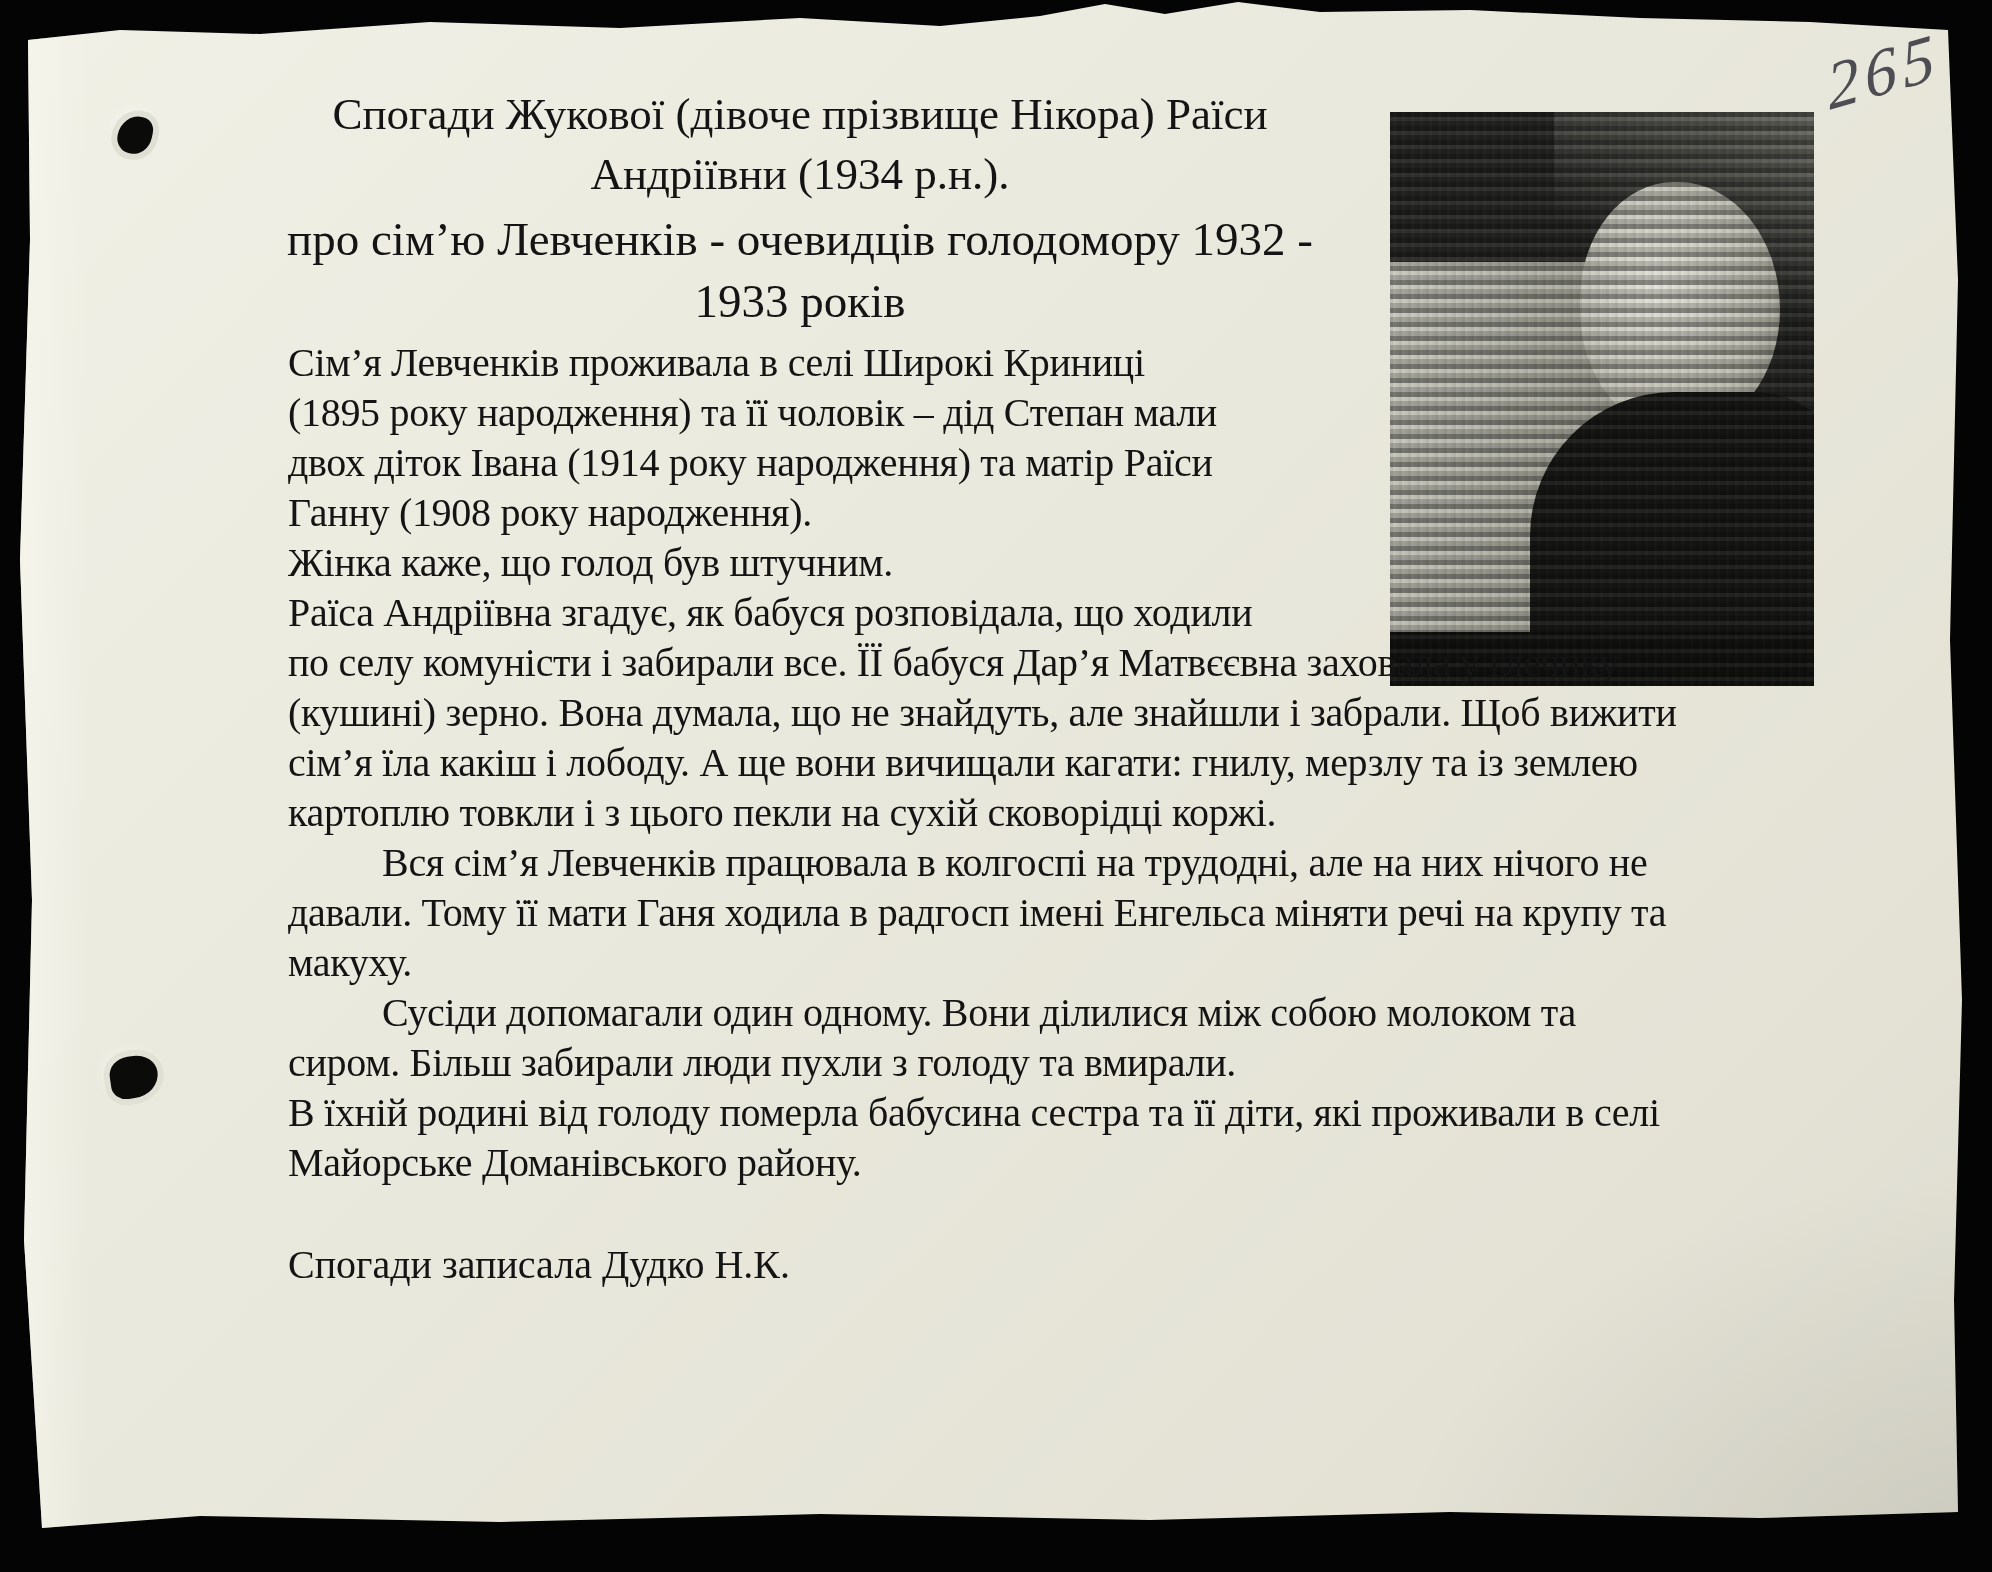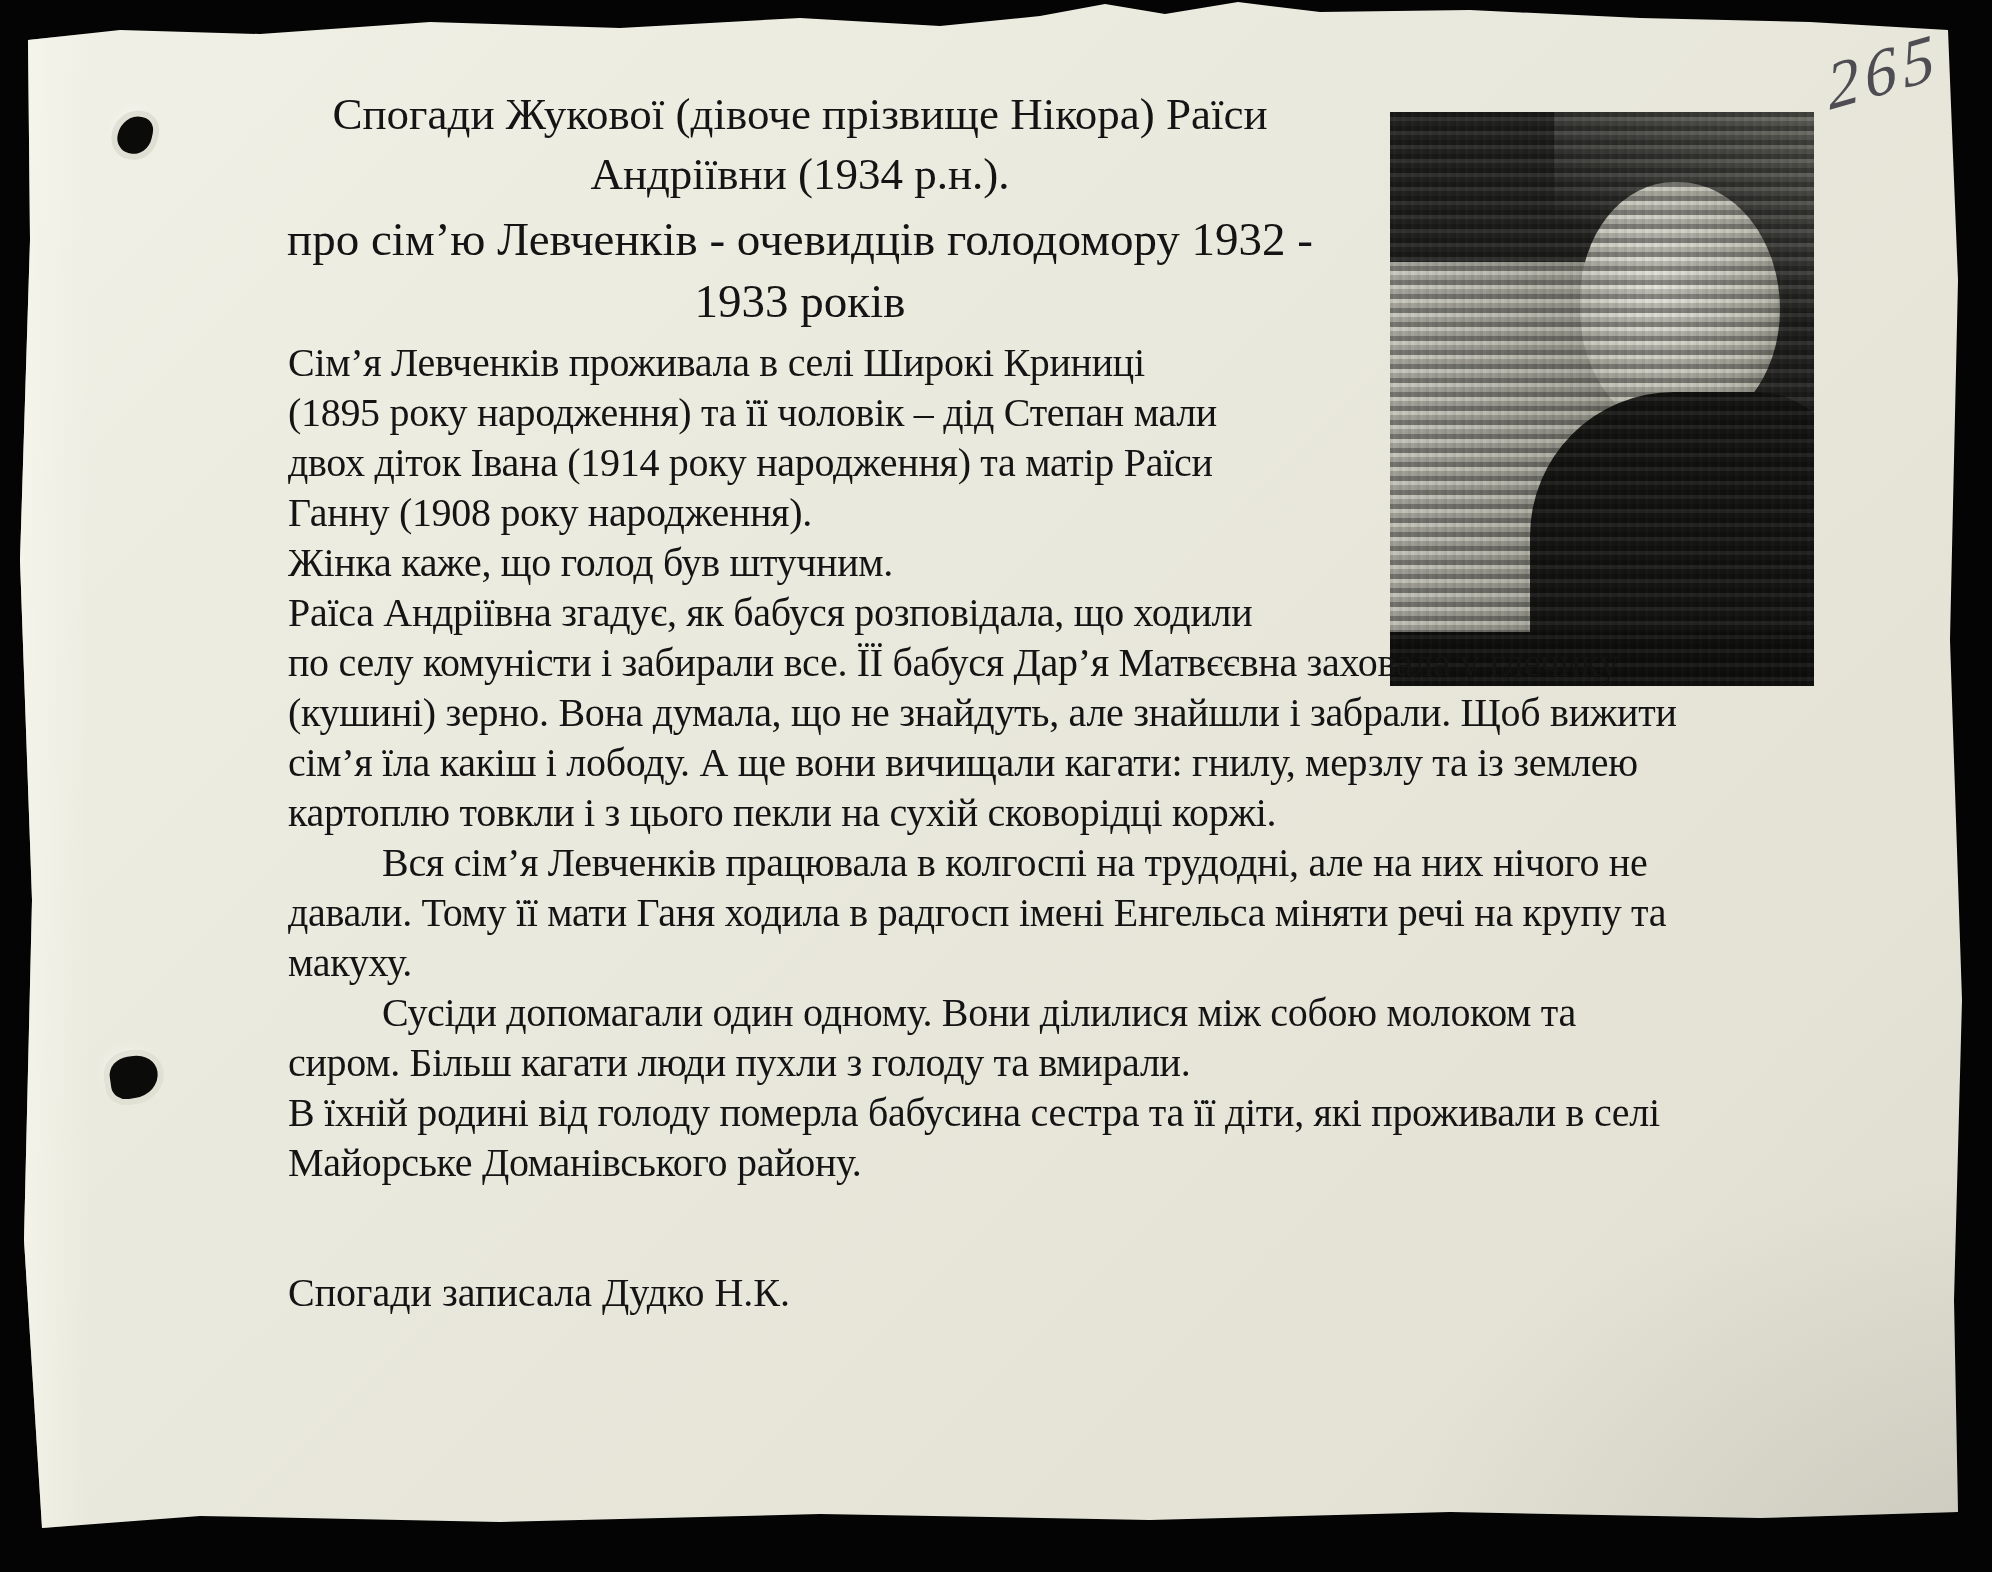--- a/index.html
+++ b/index.html
@@ -74,21 +74,21 @@
     background:repeating-linear-gradient(90deg,rgba(0,0,0,0.14) 0 3px,rgba(255,255,255,0.03) 3px 6px,rgba(0,0,0,0.05) 6px 9px);}
 
   .body-block{
     position:absolute;left:288px;top:338px;width:1600px;color:#141414;
   }
   .body-line{
     font-size:40px;line-height:50px;white-space:nowrap;letter-spacing:-0.3px;
   }
   .body-line.indent{padding-left:94px;}
   .signature{
-    font-size:40px;line-height:50px;white-space:nowrap;margin-top:80px;color:#141414;
+    font-size:40px;line-height:50px;white-space:nowrap;margin-top:52px;color:#141414;
   }
 </style>
 </head>
 <body>
 
 <div class="stage">
   <div class="paper">
     <div class="edge-left"></div>
     <div class="corner-shade"></div>
 
@@ -123,19 +123,19 @@
       <div class="body-line">Жінка каже, що голод був штучним.</div>
       <div class="body-line">Раїса Андріївна згадує, як бабуся розповідала, що ходили</div>
       <div class="body-line">по селу комуністи і забирали все. ЇЇ бабуся Дар’я Матвєєвна заховала у глечику</div>
       <div class="body-line">(кушині) зерно. Вона думала, що не знайдуть, але знайшли і забрали. Щоб вижити</div>
       <div class="body-line">сім’я їла какіш і лободу. А ще вони вичищали кагати: гнилу, мерзлу та із землею</div>
       <div class="body-line">картоплю товкли і з цього пекли на сухій сковорідці коржі.</div>
       <div class="body-line indent">Вся сім’я Левченків працювала в колгоспі на трудодні, але на них нічого не</div>
       <div class="body-line">давали. Тому її мати Ганя ходила в радгосп імені Енгельса міняти речі на крупу та</div>
       <div class="body-line">макуху.</div>
       <div class="body-line indent">Сусіди допомагали один одному. Вони ділилися між собою молоком та</div>
-      <div class="body-line">сиром. Більш кагати люди пухли з голоду та вмирали.</div>
+      <div class="body-line">сиром. Більш забирали люди пухли з голоду та вмирали.</div>
       <div class="body-line">В їхній родині від голоду померла бабусина сестра та її діти, які проживали в селі</div>
       <div class="body-line">Майорське Доманівського району.</div>
       <div class="signature">Спогади записала Дудко Н.К.</div>
     </div>
   </div>
 </div>
 
 </body></html>

